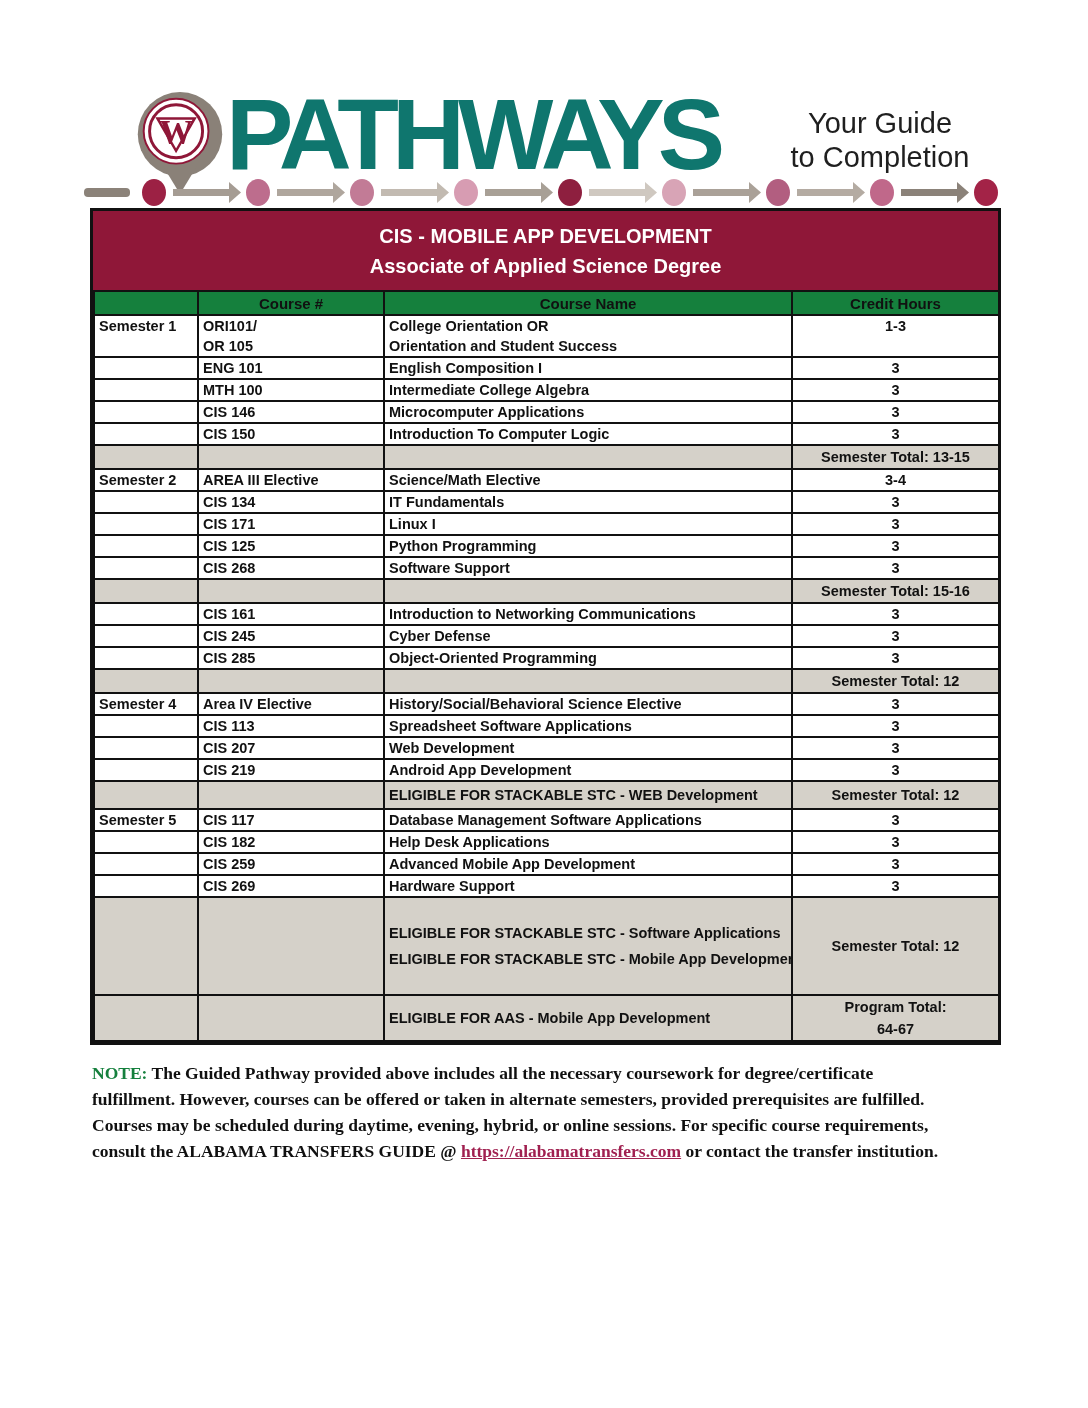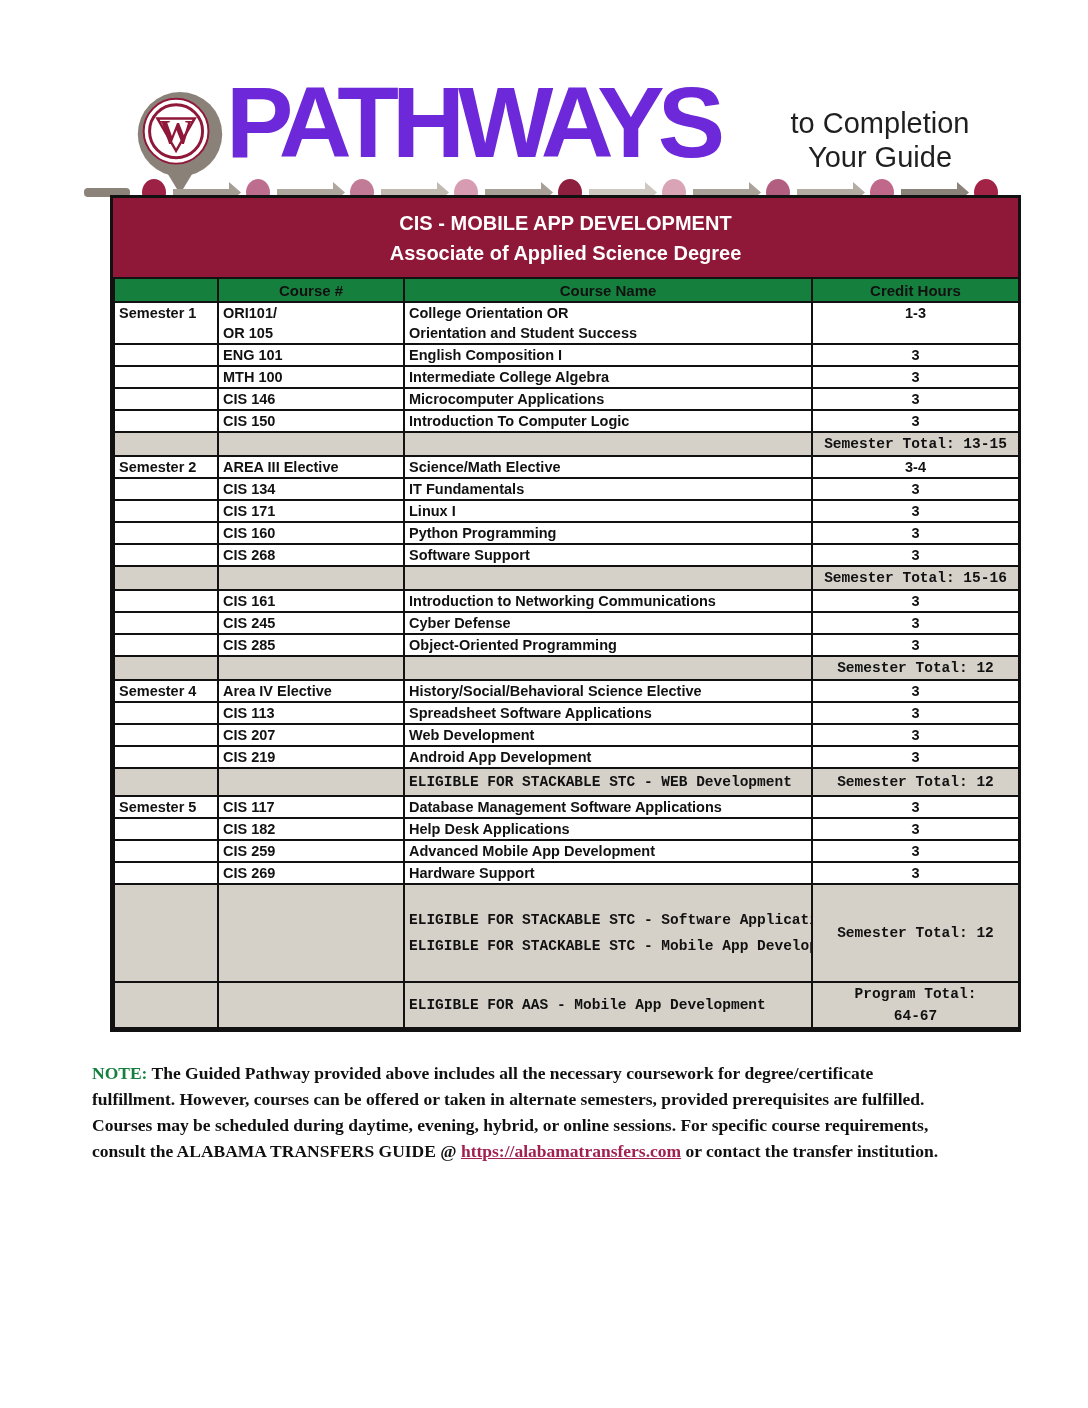--- a/index.html
+++ b/index.html
@@ -2,35 +2,34 @@
 <html><head>
 <meta charset="utf-8">
 <style>
   html,body { margin:0; padding:0; }
   body { background:#ffffff; font-family:"Liberation Sans", sans-serif; }
   .page { position:relative; width:1088px; height:1408px; background:#ffffff; overflow:hidden; }
 
   
   .logo-pin { position:absolute; left:126px; top:90px; width:108px; height:108px; }
   .brand {
-    position:absolute; left:226px; top:72px;
+    position:absolute; left:226px; top:84px;
     font-size:101px; font-weight:bold; letter-spacing:-7px;
-    color:#6d28d9; line-height:100px; white-space:nowrap;
+    color:#0f766e; line-height:100px; white-space:nowrap;
   }
   .tagline {
     position:absolute; left:780px; top:106px; width:200px;
     font-size:29px; line-height:34px; color:#1f1f1f; text-align:center;
   }
   .path-strip { position:absolute; left:84px; top:178px; width:916px; height:28px; }
 
   
   .table-wrap {
-    position:absolute; left:90px; top:195px; width:905px;
+    position:absolute; left:90px; top:208px; width:905px;
     border:3px solid #111;
-    margin-left:20px;
   }
   .title-band {
     background:#8f1738; color:#ffffff; text-align:center;
     height:79px; box-sizing:border-box; padding-top:10px;
   }
   .title-band div { font-size:20px; font-weight:bold; line-height:30px; }
 
   table.degree { width:100%; border-collapse:collapse; table-layout:fixed; }
   table.degree th, table.degree td {
     border:2px solid #111; padding:0 0 0 4px;
@@ -41,21 +40,21 @@
     background:#15803d; text-align:center; height:22px; padding:0;
     font-size:15px;
   }
   col.c-sem   { width:104px; }
   col.c-num   { width:186px; }
   col.c-name  { width:408px; }
   col.c-cred  { width:207px; }
 
   tr.course td { vertical-align:top; line-height:20px; }
   tr.course td.credit-cell { text-align:center; padding:0; }
-  tr.total td { background:#d5d1c9; vertical-align:middle; line-height:22px;font-family:Liberation Mono, monospace; }
+  tr.total td { background:#d5d1c9; vertical-align:middle; line-height:22px; }
   tr.total td.credit-cell { text-align:center; padding:0; }
   tr.total td.name-cell { line-height:26px; }
   b.or { font-weight:bold; }
 
   
   .note {
     position:absolute; left:92px; top:1042px; width:858px;
     font-family:"Liberation Serif", serif; font-weight:bold;
     font-size:17.5px; line-height:26px; color:#101010; text-align:left;
   }
@@ -72,22 +71,22 @@
     <path d="M38,78 L55,106 L72,78 Z" fill="#8a8178"></path>
     <circle cx="51" cy="42" r="33" fill="#ffffff" stroke="#8f1738" stroke-width="2"></circle>
     <circle cx="51" cy="42" r="27" fill="none" stroke="#8f1738" stroke-width="3"></circle>
     <polygon points="32,29 70,29 51,62" fill="none" stroke="#8f1738" stroke-width="2.5"></polygon>
     <text x="51" y="54" text-anchor="middle" font-family="Liberation Serif, serif" font-size="34" font-weight="bold" fill="#8f1738">W</text>
   </svg>
 
   <div class="brand">PATHWAYS</div>
 
   <div class="tagline">
+    <div>Your Guide</div>
     <div>to Completion</div>
-    <div>Your Guide</div>
   </div>
 
   <svg class="path-strip" id="path-strip" viewBox="0 0 916 28">
       <rect x="0" y="10" width="46" height="9" rx="4" fill="#8b8279"></rect>
       <rect x="89" y="11" width="57" height="7" fill="#a59c93"></rect>
       <polygon points="145,4 157,14.5 145,25" fill="#a59c93"></polygon>
       <rect x="193" y="11" width="57" height="7" fill="#afa69d"></rect>
       <polygon points="249,4 261,14.5 249,25" fill="#afa69d"></polygon>
       <rect x="297" y="11" width="57" height="7" fill="#c2bab1"></rect>
       <polygon points="353,4 365,14.5 353,25" fill="#c2bab1"></polygon>
@@ -239,21 +238,21 @@
             <td class="name-cell">
               <div>Linux I</div>
             </td>
             <td class="credit-cell">
               <div>3</div>
             </td>
           </tr>
           <tr class="course" style="height: 22px;">
             <td></td>
             <td>
-              <div>CIS 160</div>
+              <div>CIS 125</div>
             </td>
             <td class="name-cell">
               <div>Python Programming</div>
             </td>
             <td class="credit-cell">
               <div>3</div>
             </td>
           </tr>
           <tr class="course" style="height: 21px;">
             <td></td>

